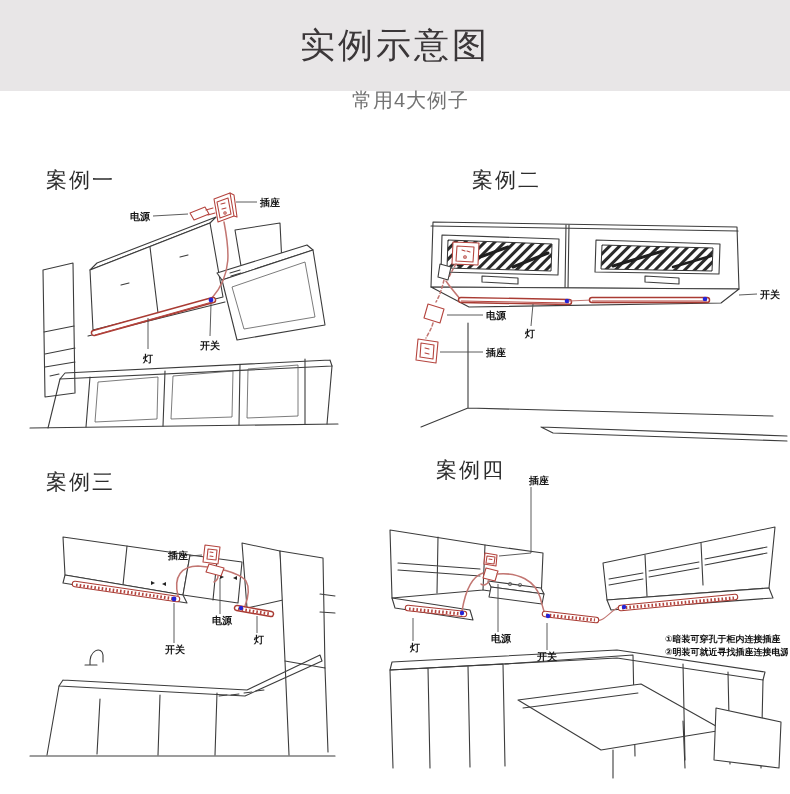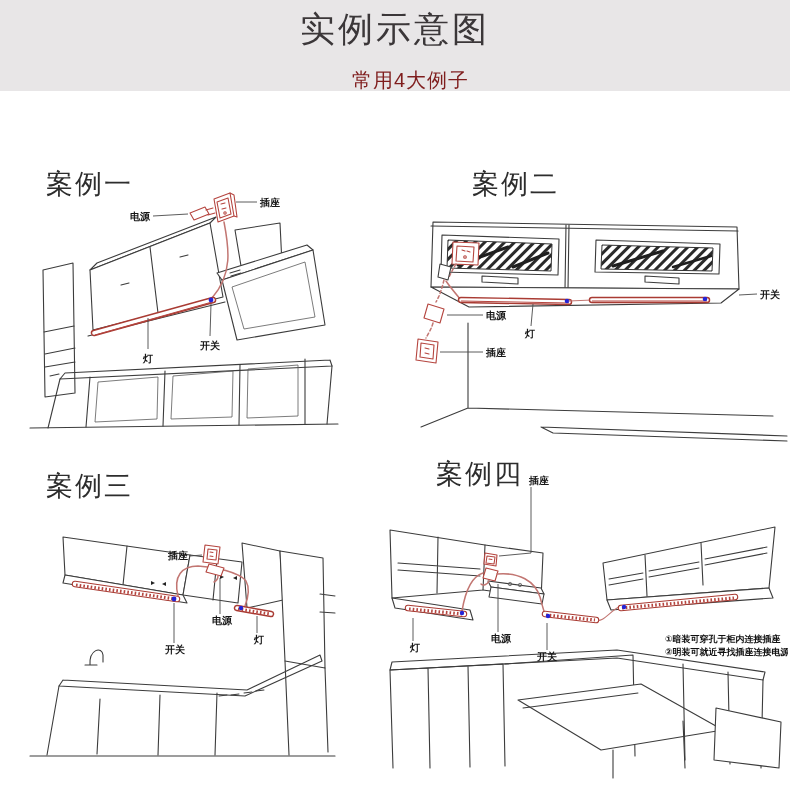--- a/index.html
+++ b/index.html
@@ -1,21 +1,21 @@
 <!DOCTYPE html>
 <html><head>
 <meta charset="utf-8">
 <style>
   html,body{margin:0;padding:0;}
   body{width:790px;height:794px;position:relative;background:#ffffff;overflow:hidden;
        font-family:"Liberation Sans","DejaVu Sans",sans-serif;}
   .header{position:absolute;left:0;top:0;width:790px;height:91px;background:#e8e6e7;text-align:center;}
-  .main-title{margin:0;padding-top:6px;font-size:35px;font-weight:500;color:#3b3739;letter-spacing:3px;}
-  .sub-title{margin:12px;padding-top:2px;font-size:20px;font-weight:400;color:#7f1d1d;letter-spacing:1px;padding-left:31px;}
-  .case-title{position:absolute;font-size:27px;font-weight:500;color:#2d2d2d;letter-spacing:2px;text-align:center;}
+  .main-title{margin:16px;padding-top:6px;font-size:35px;font-weight:500;color:#3b3739;letter-spacing:3px;}
+  .sub-title{margin:12px;padding-top:2px;font-size:20px;font-weight:400;color:#737373;letter-spacing:1px;padding-left:31px;}
+  .case-title{position:absolute;font-size:21px;font-weight:500;color:#2d2d2d;letter-spacing:2px;text-align:center;}
   .t1{left:46px;top:166px}.t2{left:472px;top:166px}.t3{left:46px;top:468px}.t4{left:436px;top:456px}
   svg{position:absolute;}
   .svg1{left:8px;top:186px}.svg2{left:413px;top:203px}.svg3{left:12px;top:502px}.svg4{left:383px;top:468px}
   .ln{fill:none;stroke:#3c3c3c;stroke-width:1.1;stroke-linecap:round;stroke-linejoin:round}
   .lnf{fill:#fff;stroke:#3c3c3c;stroke-width:1.1;stroke-linejoin:round}
   .lnt{fill:none;stroke:#5a5a5a;stroke-width:.8}
   .red{fill:none;stroke:#b5453f;stroke-width:1.1;stroke-linecap:round;stroke-linejoin:round}
   .redf{fill:#fff;stroke:#b5453f;stroke-width:1.1;stroke-linejoin:round}
   .wire{fill:none;stroke:#c27672;stroke-width:1.5;stroke-linecap:round}
   .wired{fill:none;stroke:#c27672;stroke-width:1.5;stroke-dasharray:3 2.5;stroke-linecap:round}

